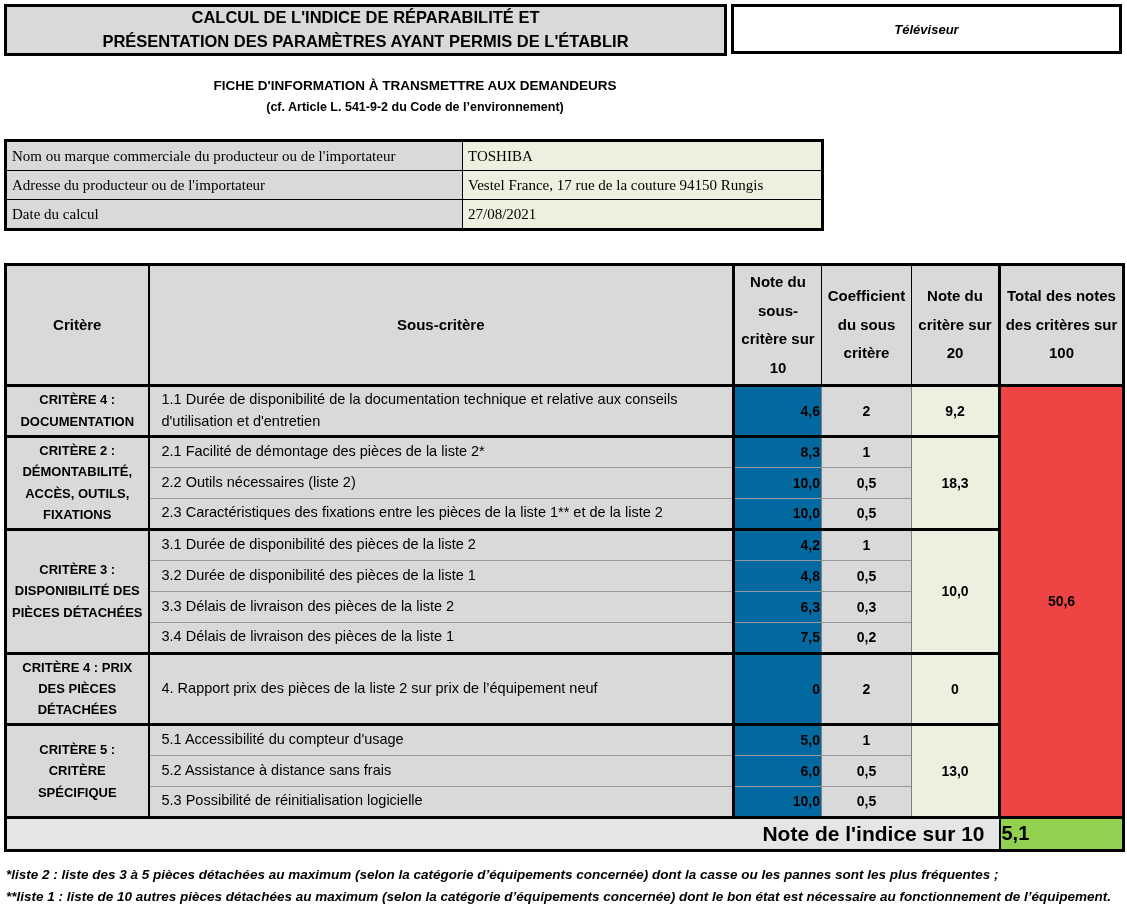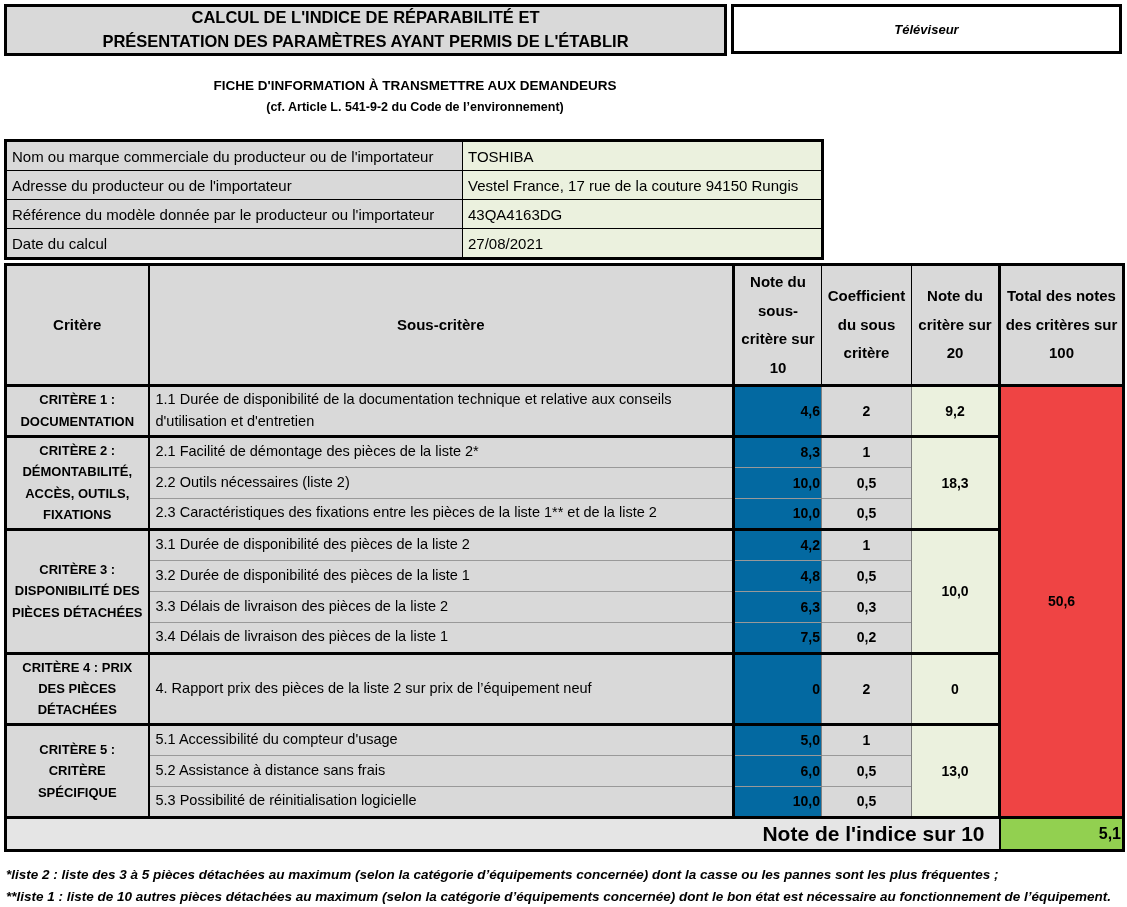--- a/index.html
+++ b/index.html
@@ -45,21 +45,21 @@
     width: 817px;
     border-collapse: collapse; table-layout: fixed;
     border: 3px solid #000;
   }
   .info-table td {
     border: 1px solid #000;
     font-size: 15px;
     padding: 2px 5px;
     height: 24px;
     vertical-align: middle;
-    overflow: hidden; white-space: nowrap;
+    overflow: hidden; white-space: nowrap; font-family: Liberation Serif, serif;
   }
   .info-label { background: #d9d9d9; width: 457px; }
   .info-value { background: #ebf1de; }
 
   
   .main-table {
     position: absolute; left: 4px; top: 263px;
     width: 1118px;
     border-collapse: collapse; table-layout: fixed;
     border: 3px solid #000;
@@ -76,21 +76,21 @@
   tr.head td.b-thin { border-right: 1px solid #000; }
 
   td.crit {
     background: #d9d9d9; font-weight: bold;
     text-align: center; font-size: 13px; line-height: 1.65;
     border-right: 2px solid #000;
     padding: 2px 3px;
   }
   td.sub {
     background: #d9d9d9; font-size: 14.5px;
-    padding: 2px 6px; line-height: 1.5;
+    padding: 2px 12px; line-height: 1.5;
     border-right: 3px solid #000;
   }
   td.n10 {
     background: #0369a1; text-align: right;
     font-weight: bold; font-size: 14px;
     border-right: 1px solid #808080;
   }
   td.coef {
     background: #d9d9d9; text-align: center;
     font-weight: bold; font-size: 14px;
@@ -111,21 +111,21 @@
 
   tr.footer td { border-top: 3px solid #000; }
   td.final-label {
     background: #e5e5e5;
     text-align: right; font-weight: bold; font-size: 21px;
     padding-right: 14px;
     border-right: 2px solid #000;
   }
   td.final-score {
     background: #92d050;
-    text-align: right; font-weight: bold; font-size: 16px;
+    text-align: left; font-weight: bold; font-size: 20px;
   }
 
   
   .footnotes {
     position: absolute; left: 6px; top: 867px; width: 1118px;
     font-weight: bold; font-style: italic; font-size: 13.5px;
   }
   .footnotes .fn { margin-bottom: 7px; white-space: nowrap; }
 </style>
 </head>
@@ -153,24 +153,20 @@
     <tbody>
         <tr>
       <td class="info-label">Nom ou marque commerciale du producteur ou de l'importateur</td>
       <td class="info-value">TOSHIBA</td>
     </tr>
     <tr>
       <td class="info-label">Adresse du producteur ou de l'importateur</td>
       <td class="info-value">Vestel France, 17 rue de la couture 94150 Rungis</td>
     </tr>
     <tr>
-      <td class="info-label">Référence du modèle donnée par le producteur ou l'importateur</td>
-      <td class="info-value">43QA4163DG</td>
-    </tr>
-    <tr>
       <td class="info-label">Date du calcul</td>
       <td class="info-value">27/08/2021</td>
     </tr>
   </tbody>
     </table>
 
   <table class="main-table">
     <colgroup>
       <col style="width:143px">
         <col style="width:585px">
@@ -184,21 +180,21 @@
         <tr class="head" style="height:112px">
       <td class="b-crit" style="border-right:2px solid #000">Critère</td>
       <td style="border-right:3px solid #000">Sous-critère</td>
       <td class="b-thin">Note du sous-critère sur 10</td>
       <td class="b-thin">Coefficient du sous critère</td>
       <td style="border-right:3px solid #000">Note du critère sur 20</td>
       <td>Total des notes des critères sur 100</td>
     </tr>
 
     <tr class="gstart" style="height:43px">
-      <td class="crit">CRITÈRE 1 : DOCUMENTATION</td>
+      <td class="crit">CRITÈRE 4 : DOCUMENTATION</td>
       <td class="sub">1.1 Durée de disponibilité de la documentation technique et relative aux conseils d'utilisation et d'entretien</td>
       <td class="n10">4,6</td>
       <td class="coef">2</td>
       <td class="n20">9,2</td>
       <td class="tot" rowspan="12">50,6</td>
     </tr>
 
     <tr class="gstart" style="height:31px">
       <td class="crit" rowspan="3">CRITÈRE 2 : DÉMONTABILITÉ, ACCÈS, OUTILS, FIXATIONS</td>
       <td class="sub">2.1 Facilité de démontage des pièces de la liste 2*</td>

